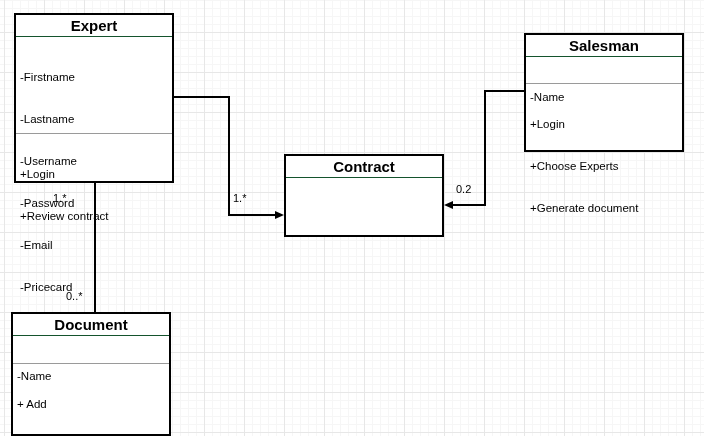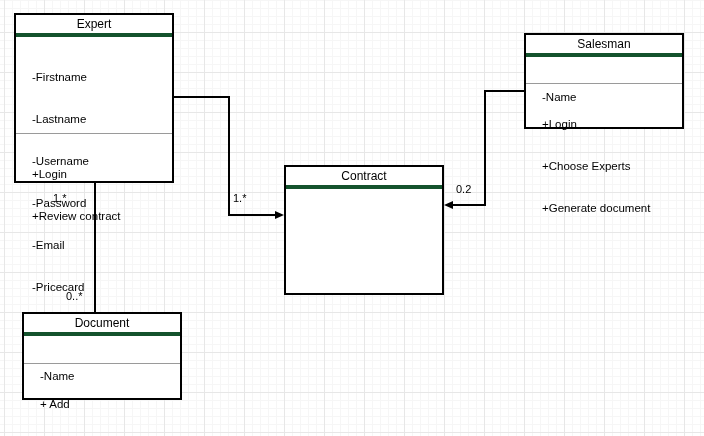--- a/index.html
+++ b/index.html
@@ -23,43 +23,43 @@
   
   .uml-class {
     position: absolute;
     box-sizing: border-box;
     background: #ffffff;
     border: 2px solid #000000;
   }
   .c-title {
     box-sizing: border-box;
     height: 22px;
-    border-bottom: 4px solid #14532d;
-    font-weight: normal;
-    font-size: 12px;
+    border-bottom: 1px solid #14532d;
+    font-weight: bold;
+    font-size: 15px;
     display: flex;
     align-items: center;
     justify-content: center;
   }
   .c-attrs, .c-methods {
     box-sizing: border-box;
-    padding: 5px 3px 0 16px;
+    padding: 5px 3px 0 4px;
     font-size: 11.5px;
     line-height: 14px;
     white-space: pre;
   }
   .c-attrs { border-bottom: 1px solid #9a9a9a; }
 
   #cls-expert   { left: 14px;  top: 13px;  width: 160px; height: 170px; }
   #cls-expert   .c-attrs { height: 97px; }
-  #cls-salesman { left: 524px; top: 33px;  width: 160px; height: 96px; }
+  #cls-salesman { left: 524px; top: 33px;  width: 160px; height: 119px; }
   #cls-salesman .c-attrs { height: 27px; }
-  #cls-contract { left: 284px; top: 154px; width: 160px; height: 130px; margin-top: 11px; }
+  #cls-contract { left: 284px; top: 154px; width: 160px; height: 83px; }
   #cls-contract .c-attrs { height: 56px; padding-top: 4px; }
-  #cls-document { left: 22px;  top: 312px; width: 160px; height: 88px; }
+  #cls-document { left: 11px;  top: 312px; width: 160px; height: 124px; }
   #cls-document .c-attrs { height: 28px; }
 
   
   .seg { position: absolute; background: #000000; }
   .mult {
     position: absolute;
     font-size: 11px;
     line-height: 12px;
     background: transparent;
   }

